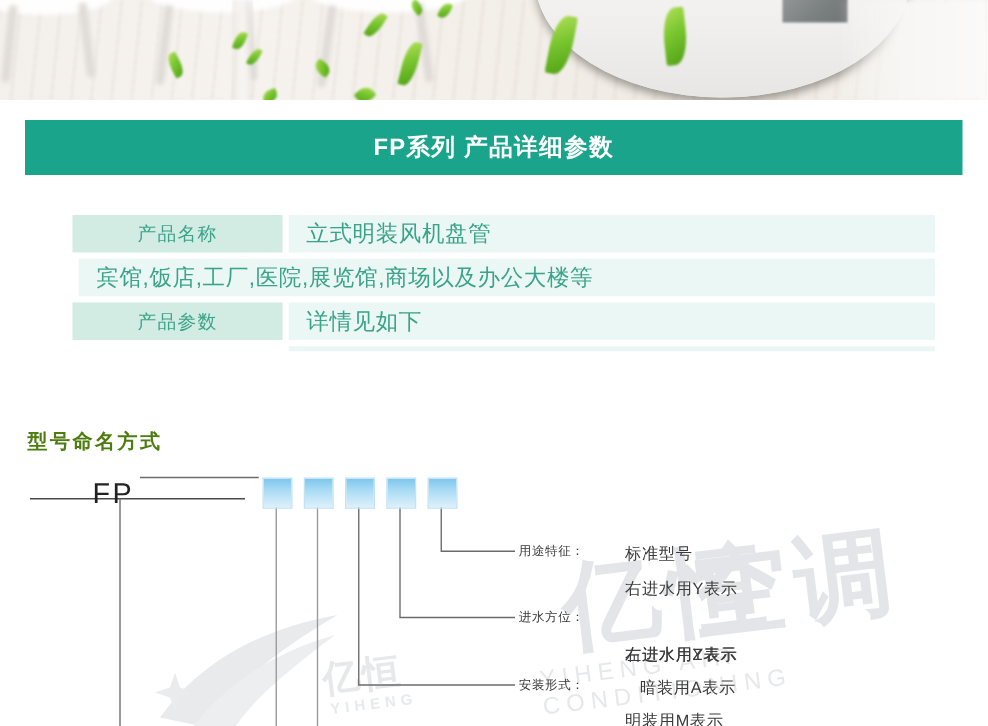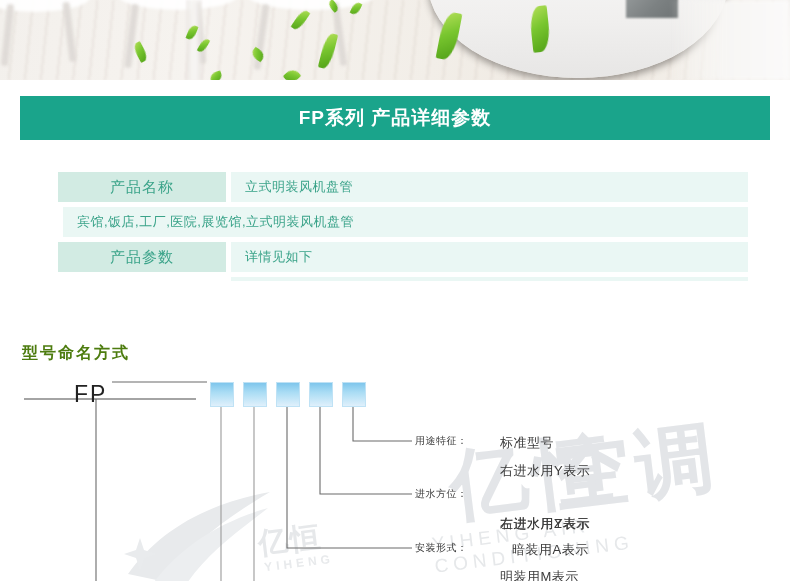--- a/index.html
+++ b/index.html
@@ -113,21 +113,21 @@
     display: flex;
     align-items: center;
     justify-content: center;
     letter-spacing: 1px;
   }
   .spec-value {
     flex: 1;
     margin-left: 5px;
     background: #eaf7f4;
     color: #3aa389;
-    font-size: 13px;
+    font-size: 18px;
     display: flex;
     align-items: center;
     padding-left: 14px;
     letter-spacing: 0.5px;
   }
   .spec-tail {
     height: 4px;
     margin-left: 173px;
     background: #eaf7f4;
   }
@@ -223,21 +223,21 @@
 <div class="title-banner">
   <span class="title-banner-text">FP系列 产品详细参数</span>
 </div>
 
 <div class="spec-table">
   <div class="spec-row">
     <div class="spec-label">产品名称</div>
     <div class="spec-value">立式明装风机盘管</div>
   </div>
   <div class="spec-row">
-    <div class="spec-value">宾馆,饭店,工厂,医院,展览馆,立式明装风机盘管</div>
+    <div class="spec-value">宾馆,饭店,工厂,医院,展览馆,商场以及办公大楼等</div>
   </div>
   <div class="spec-row">
     <div class="spec-label">产品参数</div>
     <div class="spec-value">详情见如下</div>
   </div>
   <div class="spec-tail"></div>
 </div>
 
 <div class="section-heading">型号命名方式</div>
 

